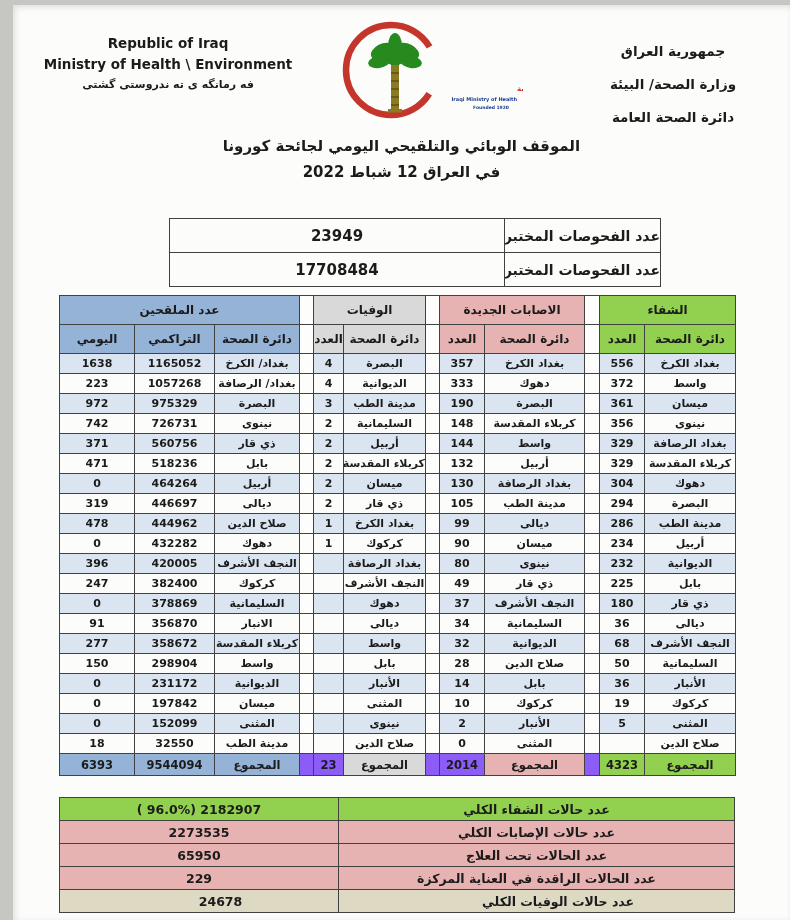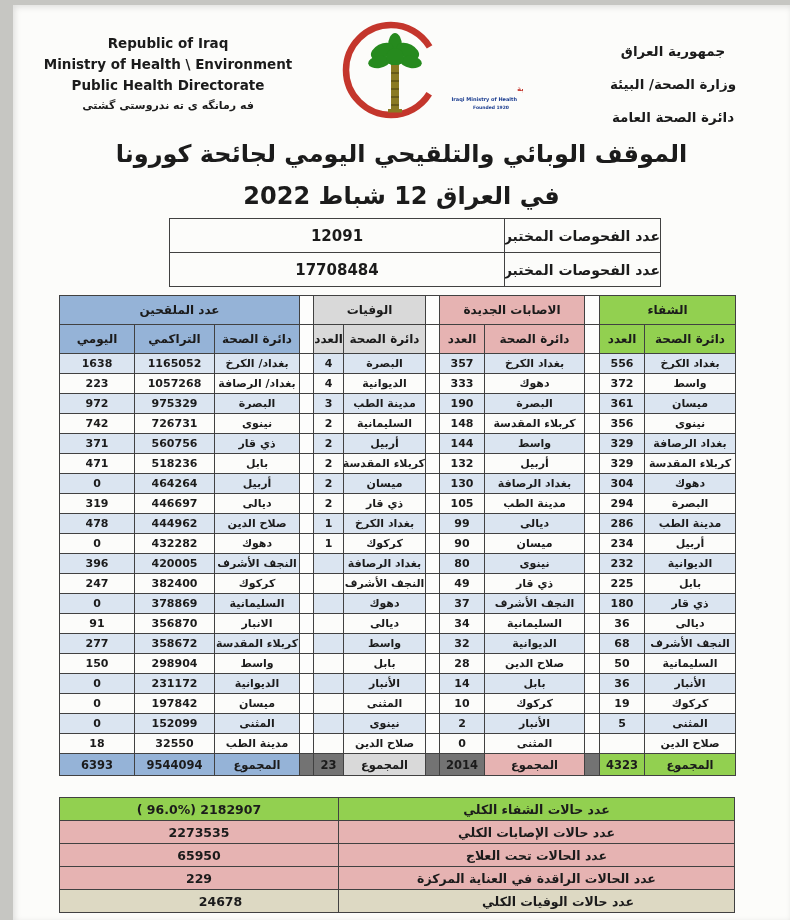--- a/index.html
+++ b/index.html
@@ -21,21 +21,21 @@
   }
   .hdr-left .kurdish{font-size:11px;margin-top:1px;direction:rtl;}
   .hdr-logo{position:absolute;left:318px;top:12px;width:192px;height:110px;}
   .hdr-right{
     position:absolute;left:555px;top:30px;width:210px;
     text-align:center;font-size:13.5px;font-weight:700;line-height:2.45;direction:rtl;
   }
   
   .title{
     position:absolute;top:128px;left:0;width:100%;
-    text-align:center;font-weight:700;font-size:24px;line-height:1.75;direction:rtl;
+    text-align:center;font-weight:700;font-size:15px;line-height:1.75;direction:rtl;
   }
   
   table{border-collapse:collapse;table-layout:fixed;}
   td{border:1px solid #414141;font-weight:700;text-align:center;vertical-align:middle;
      overflow:hidden;white-space:nowrap;padding:0;}
   .bg-green{background:#92d050 !important;}
   .bg-pink {background:#e6b3b2 !important;}
   .bg-gray {background:#d9d9d9 !important;}
   .bg-blue {background:#95b3d7 !important;}
   .bg-tan  {background:#ddd9c3 !important;padding-left:43px;}
@@ -44,36 +44,35 @@
   .tests td{height:33px;font-size:14px;}
   .tests td.t-label{width:155px;direction:rtl;}
   .tests td.t-value{direction:ltr;font-size:15px;}
   
   .main{position:absolute;top:290px;left:46px;width:676px;padding-left:28px;}
   .main td{font-size:11px;height:19px;}
   .main thead td{height:28px;font-size:12px;}
   .main td.name{direction:rtl;}
   .main td.gap{background:#fdfdfc;}
   .main tbody tr:nth-child(odd):not(.total-row) td:not(.gap){background:#dbe5f1;}
-  .main .total-row td{height:21px;font-size:11.5px;background:#737373;}
+  .main .total-row td{height:21px;font-size:11.5px;background:#8b5cf6;}
   
   .summary{position:absolute;top:792px;left:46px;width:676px;}
   .summary td{height:22px;font-size:12.5px;}
   .summary td.s-value{width:278px;direction:ltr;margin-top:38px;}
   .summary td.s-label{direction:rtl;}
 </style>
 </head>
 <body>
 
 <div class="page">
 
   <div class="hdr-left">
     <div>Republic of Iraq</div>
     <div>Ministry of Health \ Environment</div>
-    <div>Public Health Directorate</div>
     <div class="kurdish">فه رمانگه ی ته ندروستی گشتی</div>
   </div>
 
   <div class="hdr-logo">
     <svg width="192" height="110" viewBox="0 0 192 110">
 
       <circle cx="60" cy="53" r="45" fill="none" stroke="#c4362c" stroke-width="6.5" stroke-dasharray="233 50" stroke-dashoffset="-25"></circle>
 
       <g fill="#268a1e">
         <ellipse cx="64" cy="29" rx="7" ry="13"></ellipse>
@@ -104,21 +103,21 @@
 
   <div class="title">
     <div>الموقف الوبائي والتلقيحي اليومي لجائحة كورونا</div>
     <div>في العراق  12  شباط 2022</div>
   </div>
 
   <table class="tests">
     <tbody>
       <tr>
         <td class="t-label">عدد الفحوصات المختبرية  ليوم  12   شباط</td>
-        <td class="t-value">12091</td>
+        <td class="t-value">23949</td>
       </tr>
       <tr>
         <td class="t-label">عدد الفحوصات المختبرية الكلية</td>
         <td class="t-value">17708484</td>
       </tr>
     </tbody>
   </table>
 
   <table class="main">
     <colgroup>

